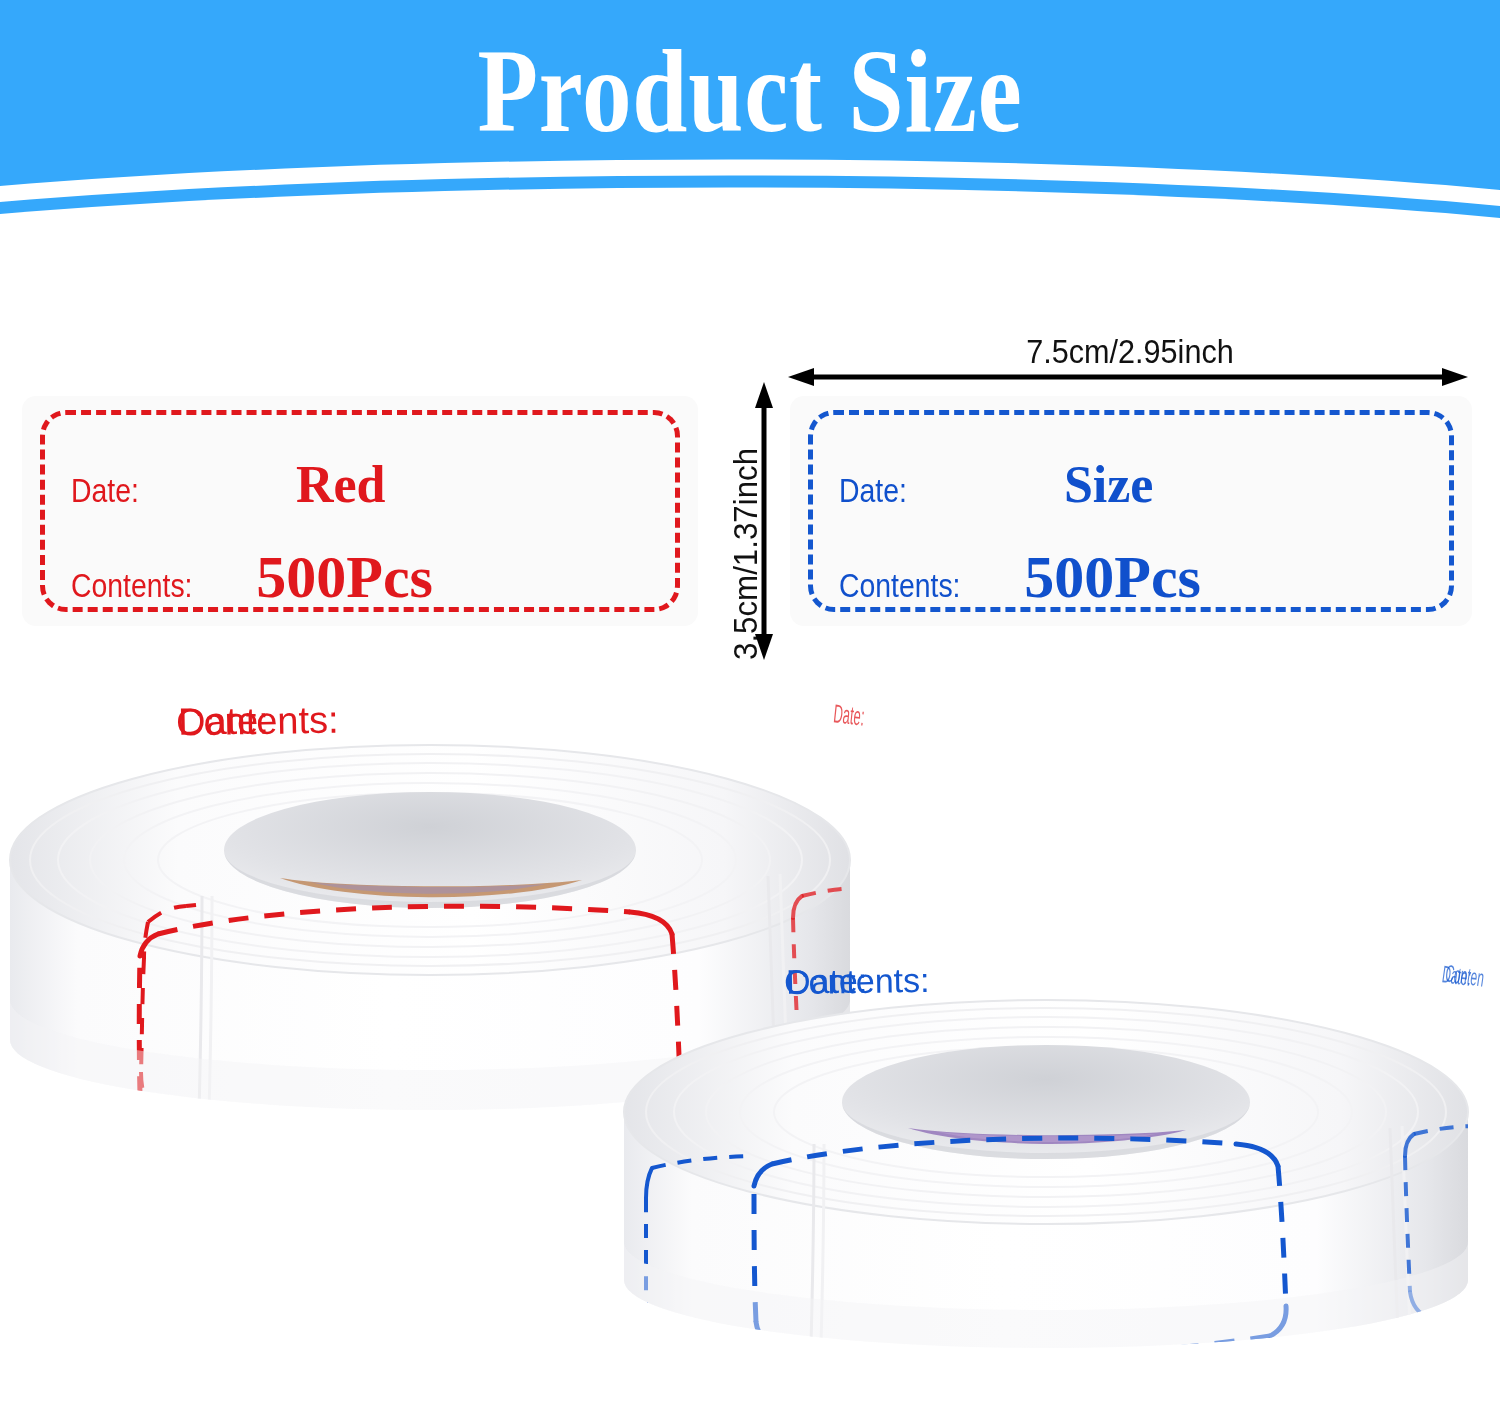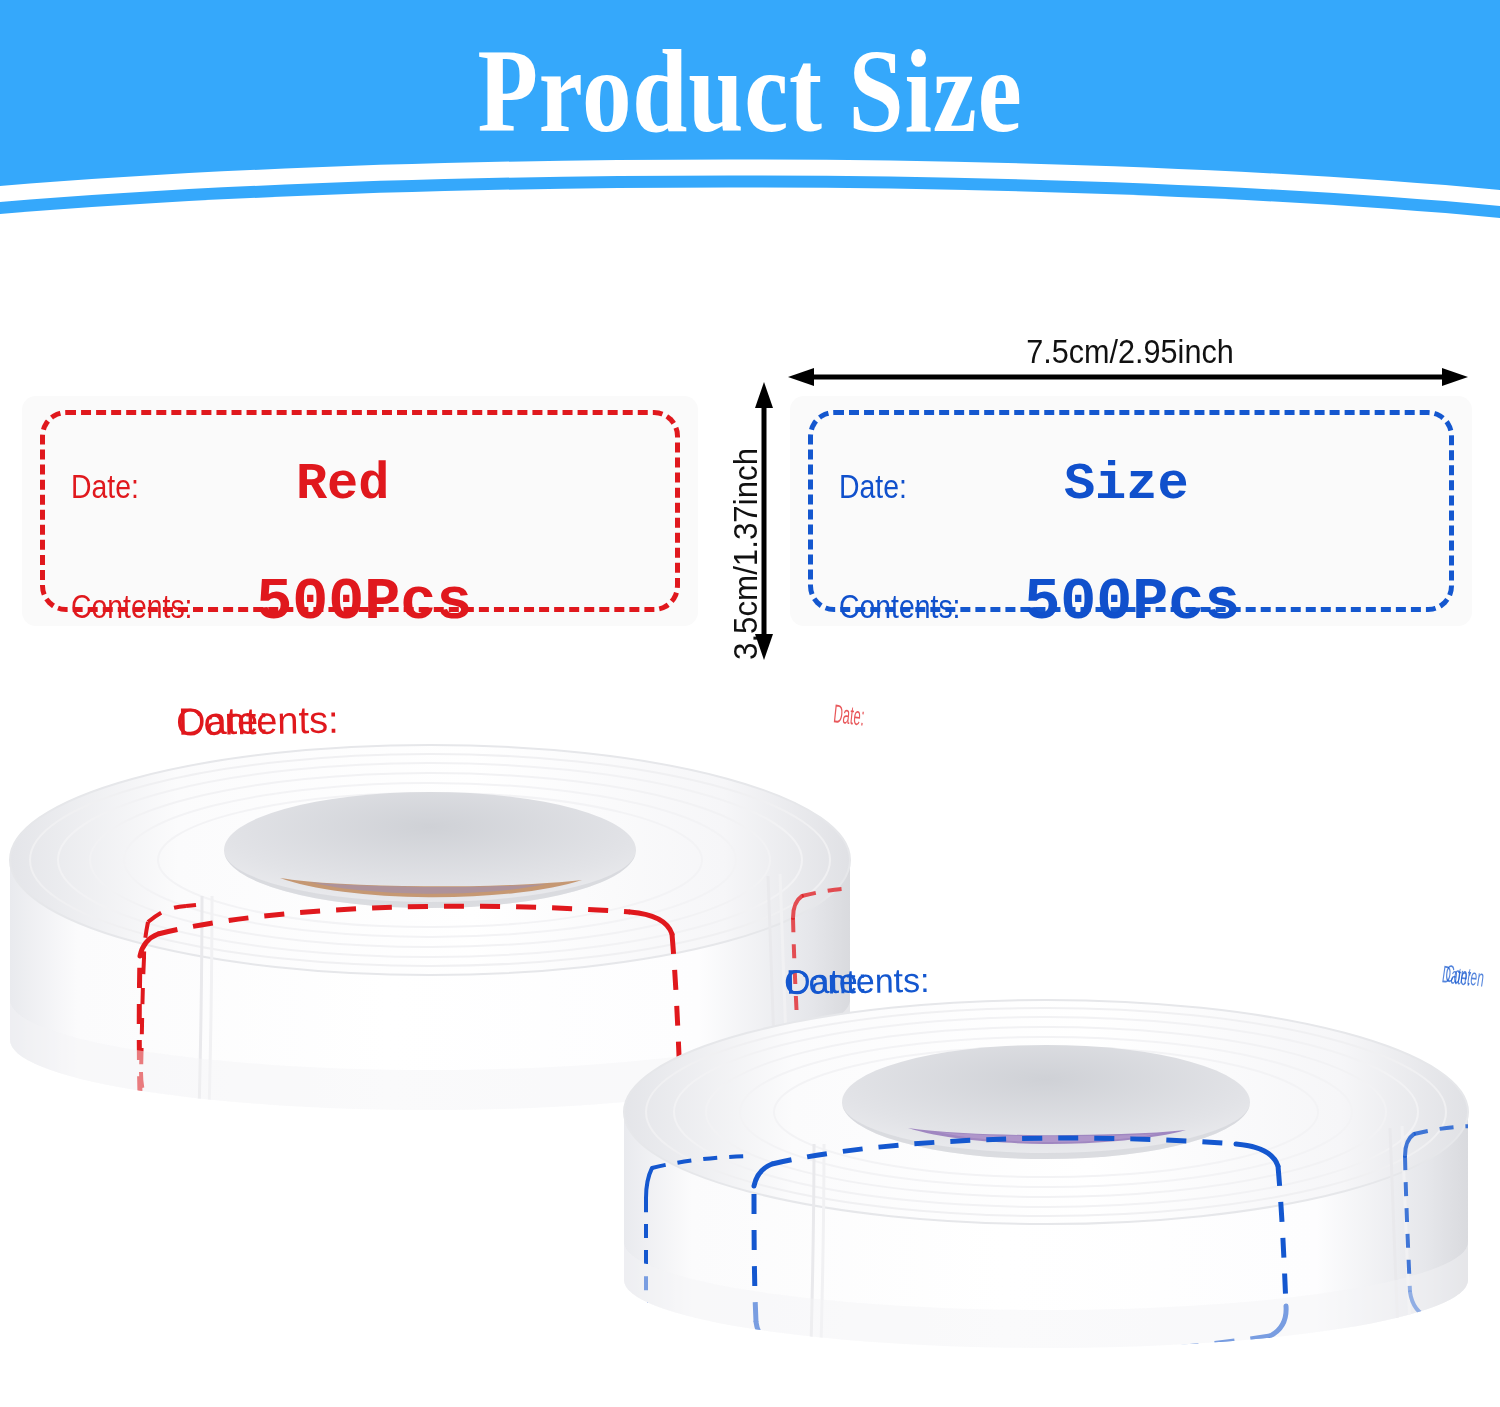--- a/index.html
+++ b/index.html
@@ -61,42 +61,42 @@
   }
   .spec-key {
     font-family: "Liberation Sans", sans-serif;
     font-size: 33px;
     font-weight: normal;
     transform: scaleX(0.86);
     transform-origin: left center;
     white-space: nowrap;
   }
   .spec-val {
-    font-family: Liberation Mono, monospace;
+    font-family: Liberation Serif, serif;
     font-weight: bold;
     white-space: nowrap;
     text-align: center;
   }
 
   
   #card-red { left: 22px; top: 396px; width: 676px; height: 230px; }
   #card-red .spec-inner { border-color: #e0181d; }
   #card-red .spec-key, #card-red .spec-val { color: #e0181d; }
   #card-red #red-row-date { top: 40px; }
   #card-red #red-row-contents { top: 128px; }
 
   
   #card-blue { left: 790px; top: 396px; width: 682px; height: 230px; }
   #card-blue .spec-inner { border-color: #1457cf; }
   #card-blue .spec-key, #card-blue .spec-val { color: #1050cc; }
   #card-blue #blue-row-date { top: 40px; }
   #card-blue #blue-row-contents { top: 128px; }
 
   .val-title { font-size: 52px; }
-  .val-count { font-size: 60px; margin-top: 25px; }
+  .val-count { font-size: 60px; }
 
   .spacer-date { display: inline-block; width: 146px; }
   .spacer-contents { display: inline-block; width: 44px; }
 
   
   #dim-width-label {
     position: absolute;
     left: 800px; top: 332px;
     width: 660px;
     text-align: center;

